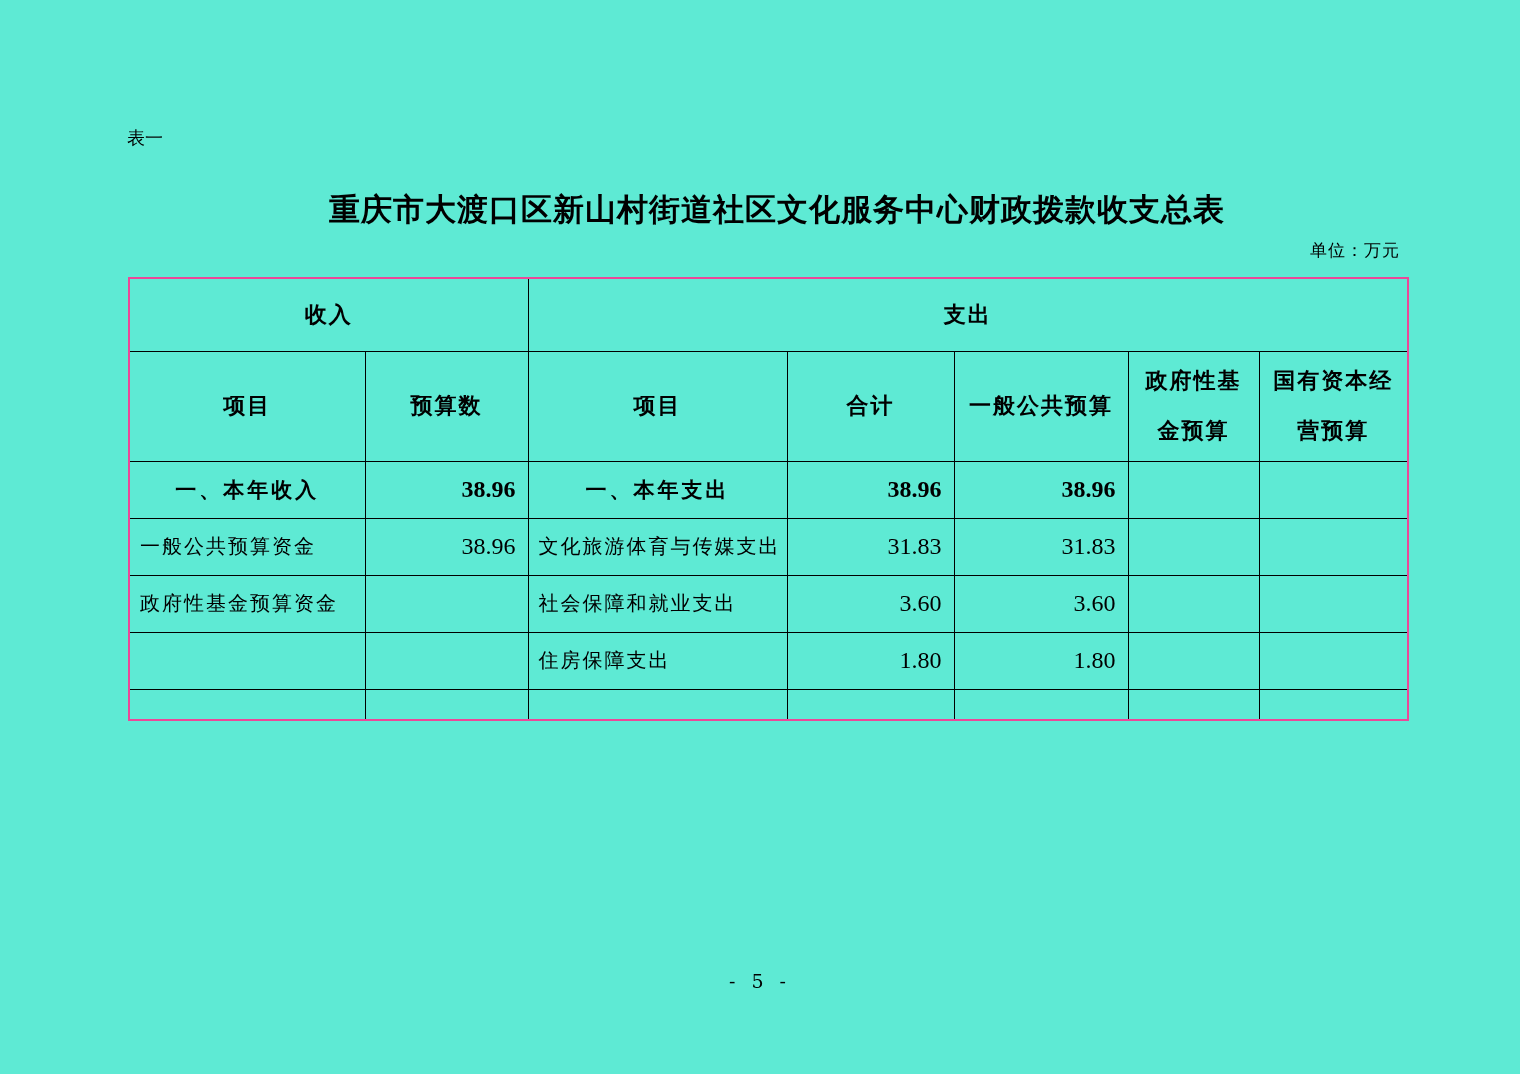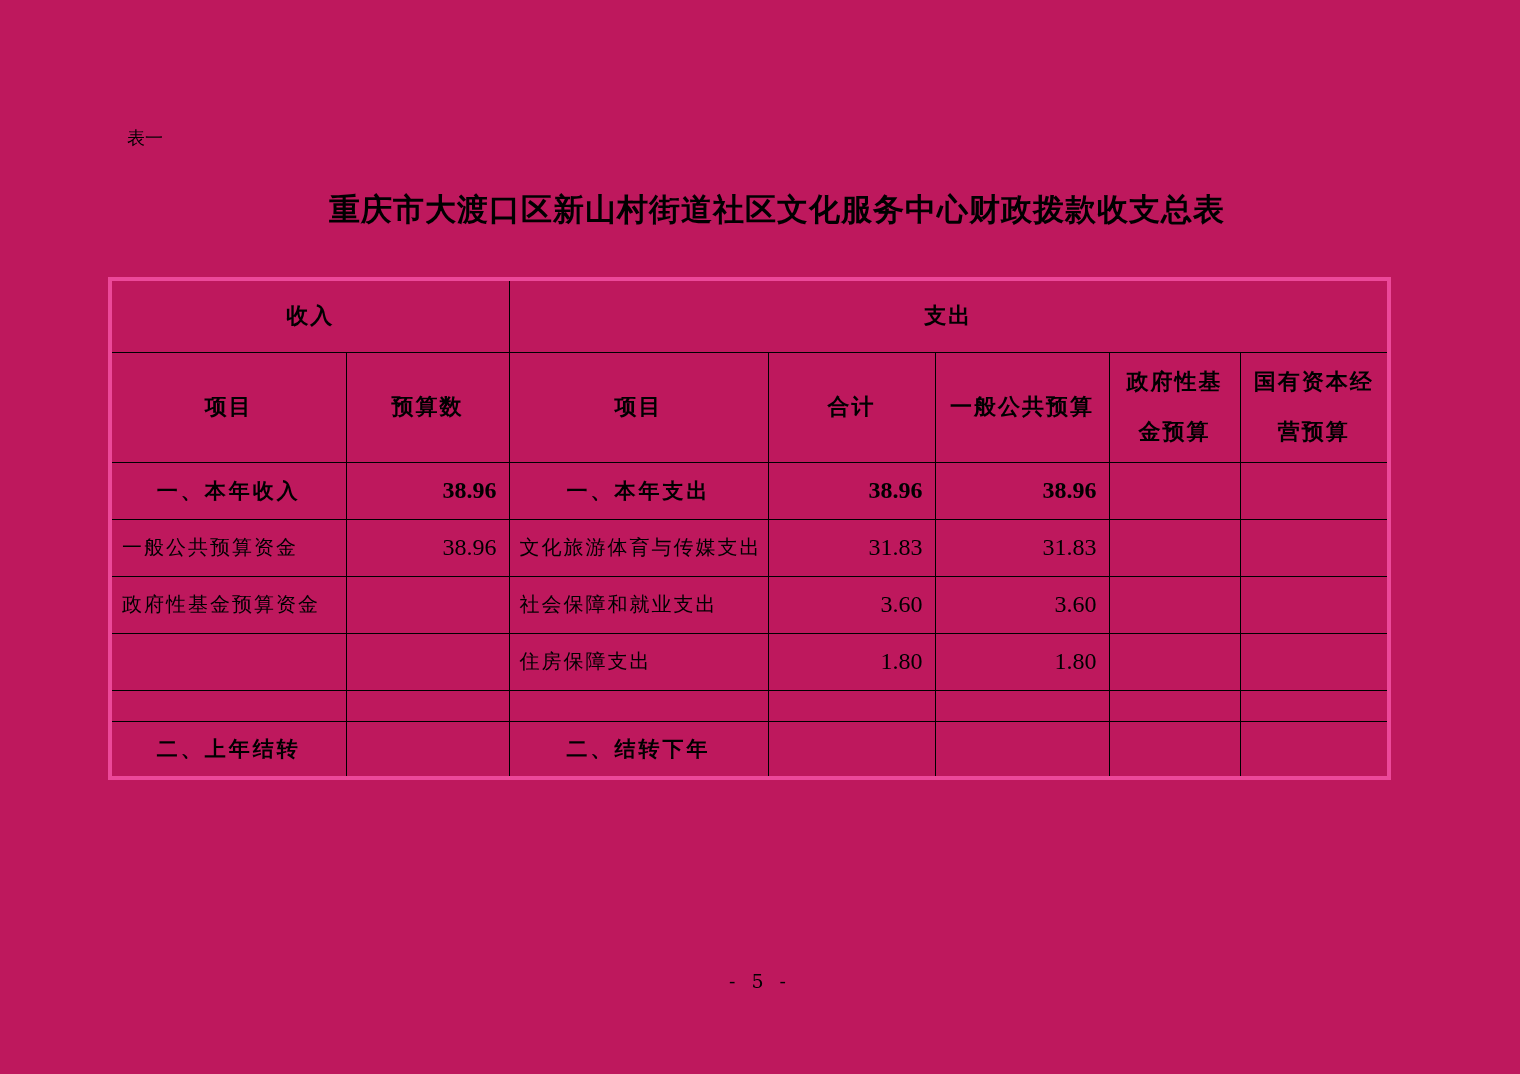--- a/index.html
+++ b/index.html
@@ -1,21 +1,21 @@
 <!DOCTYPE html>
 <html><head>
 <meta charset="utf-8">
 <style>
   * { box-sizing: border-box; }
   html, body { margin: 0; padding: 0; background: #ffffff; }
   .page {
     position: relative;
     width: 1520px;
     height: 1074px;
-    background: #be185d;
+    background: #5eead4;
     color: #000000;
     font-family: "Liberation Serif", serif;
     overflow: hidden;
   }
   .table-label {
     position: absolute;
     left: 127px;
     top: 126px;
     font-size: 18px;
     font-family: "DejaVu Serif", serif;
@@ -37,26 +37,26 @@
     left: 121px;
     top: 239px;
     width: 1279px;
     text-align: right;
     font-size: 17px;
     letter-spacing: 1px;
     font-family: "DejaVu Serif", serif;
   }
   table.budget {
     position: absolute;
-    left: 108px;
+    left: 128px;
     top: 277px;
     width: 1279px;
     border-collapse: collapse;
     table-layout: fixed;
-    border: 4px solid #ec4899;
+    border: 2px solid #ec4899;
   }
   table.budget th, table.budget td {
     border: 1px solid #000000;
     overflow: hidden;
     vertical-align: middle;
     padding: 0;
   }
   tr.group-header th {
     height: 73px;
     font-size: 22px;
@@ -115,20 +115,21 @@
 </style>
 </head>
 <body>
 
 <div class="page">
 
   <div class="table-label">表一</div>
 
   <h1 class="doc-title">重庆市大渡口区新山村街道社区文化服务中心财政拨款收支总表</h1>
 
+  <div class="unit-note">单位：万元</div>
 
   <table class="budget">
     <colgroup>
       <col style="width:236px">
       <col style="width:163px">
       <col style="width:259px">
       <col style="width:167px">
       <col style="width:174px">
       <col style="width:131px">
       <col style="width:149px">
@@ -187,27 +188,18 @@
         </tr>
         <tr class="spacer-row">
           <td class="item"></td>
           <td class="num"></td>
           <td class="item"></td>
           <td class="num"></td>
           <td class="num"></td>
           <td class="num"></td>
           <td class="num"></td>
         </tr>
-        <tr class="cat-row">
-          <td class="cat">二、上年结转</td>
-          <td class="num"></td>
-          <td class="cat">二、结转下年</td>
-          <td class="num"></td>
-          <td class="num"></td>
-          <td class="num"></td>
-          <td class="num"></td>
-        </tr>
       </tbody>
   </table>
 
   <div class="page-number">- 5 -</div>
 
 </div>
 
 </body></html>

